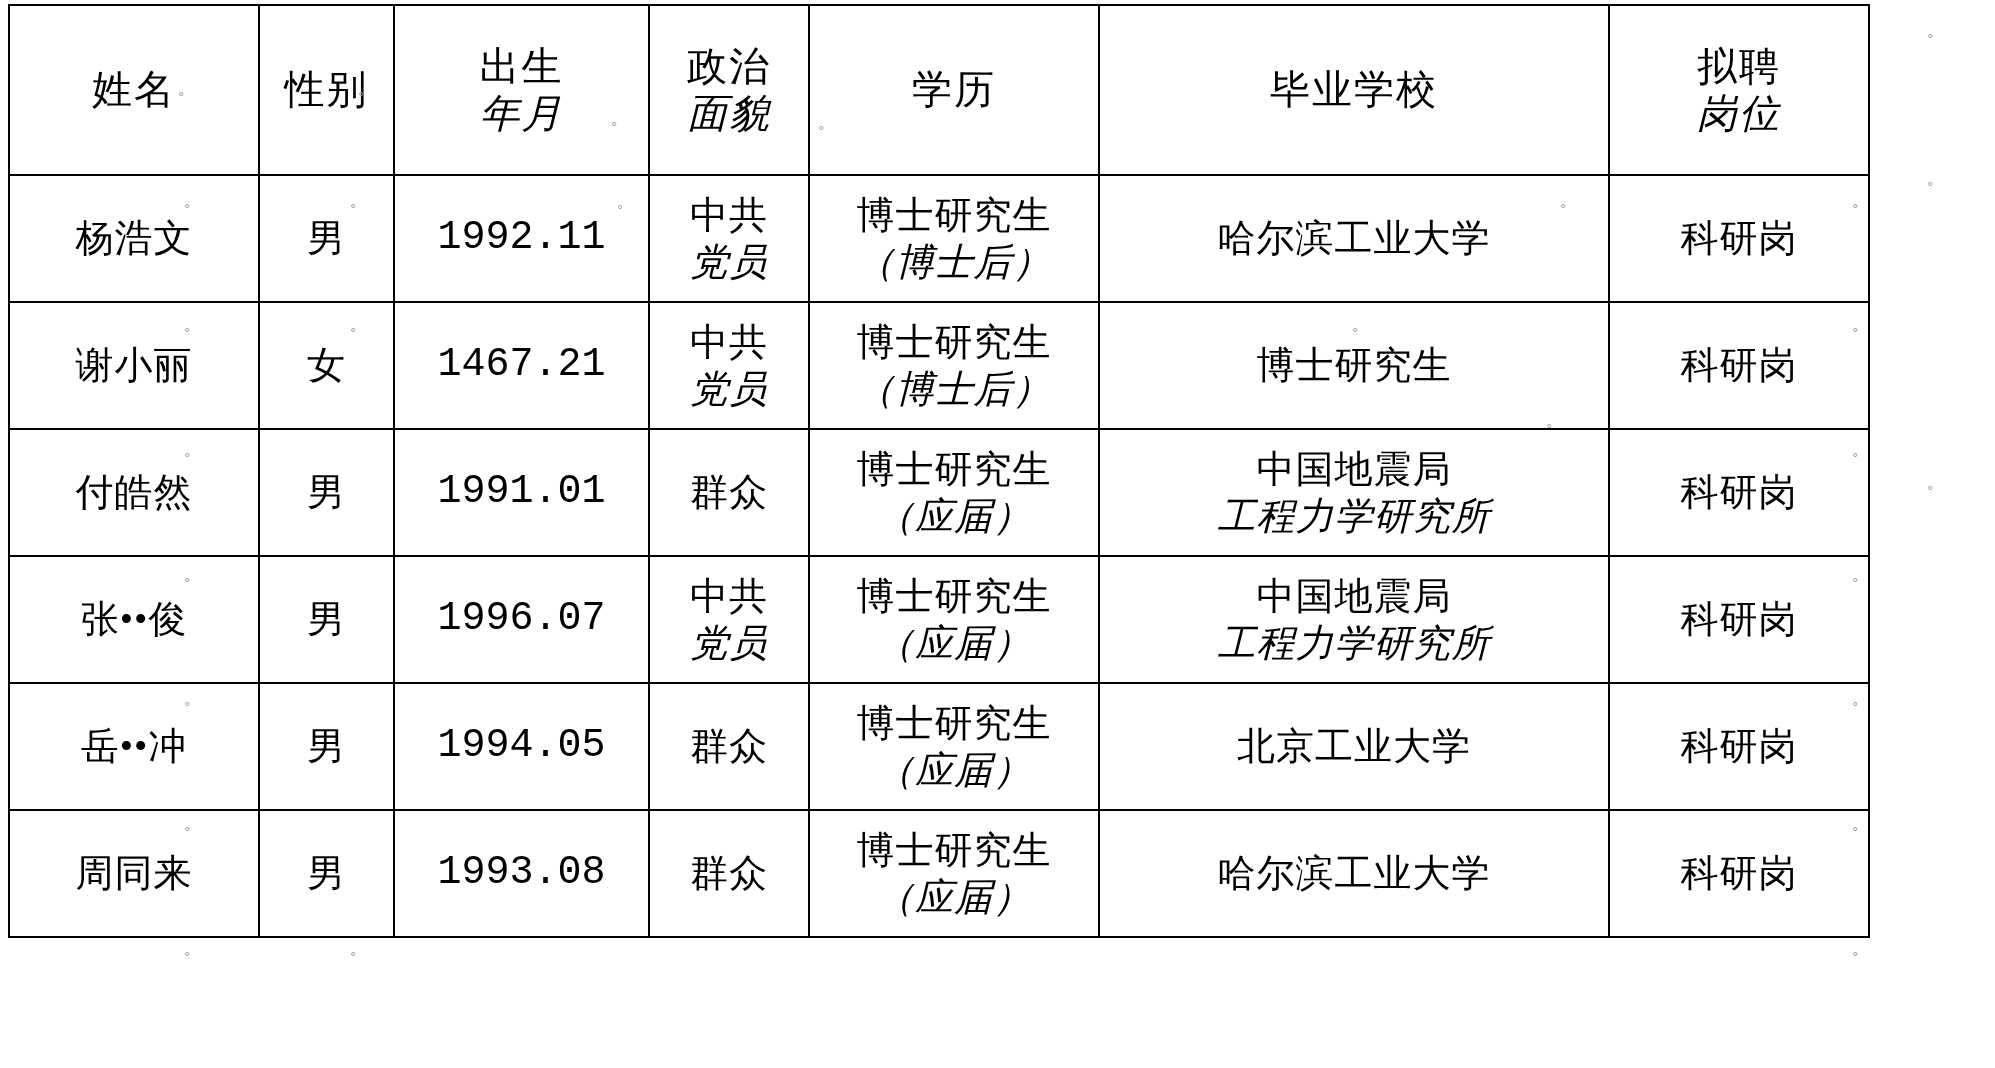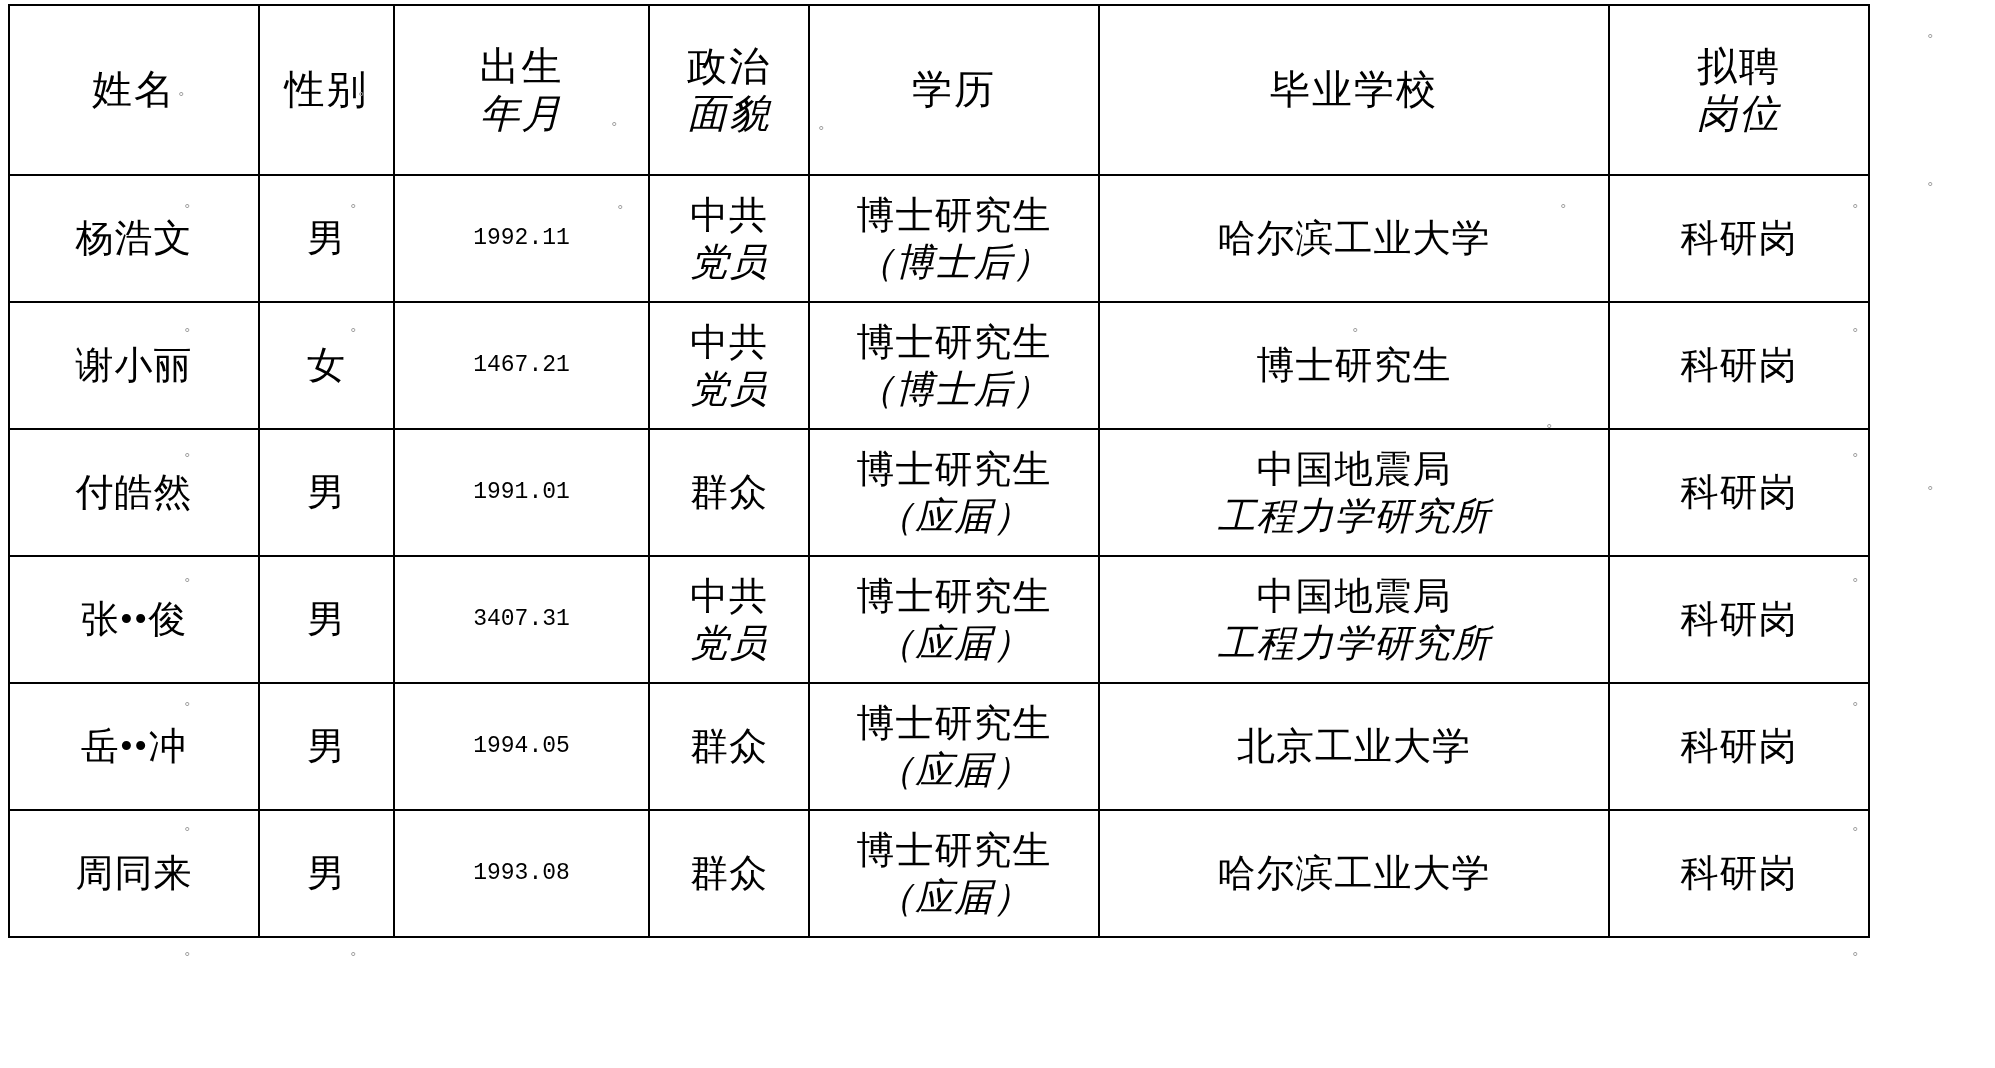--- a/index.html
+++ b/index.html
@@ -53,21 +53,21 @@
     letter-spacing: 2px;
   }
   tbody td {
     height: 125px;
     font-size: 38px;
     line-height: 1.22;
     letter-spacing: 1px;
   }
   td.num {
     font-family: "Liberation Mono", "DejaVu Sans Mono", monospace;
-    font-size: 23px;
+    font-size: 40px;
     letter-spacing: 0px;
   }
   .l1 { display: block; }
   .l2 { display: block; font-style: italic; }
   
   .speck {
     position: absolute;
     width: 7px;
     height: 9px;
     color: #9a9a9a;
@@ -179,21 +179,21 @@
         <td>
           <span class="l1">中国地震局</span>
           <span class="l2">工程力学研究所</span>
         </td>
         <td>科研岗</td>
       </tr>
 
       <tr>
         <td>张••俊</td>
         <td>男</td>
-        <td class="num">3407.31</td>
+        <td class="num">1996.07</td>
         <td>
           <span class="l1">中共</span>
           <span class="l2">党员</span>
         </td>
         <td>
           <span class="l1">博士研究生</span>
           <span class="l2">（应届）</span>
         </td>
         <td>
           <span class="l1">中国地震局</span>

